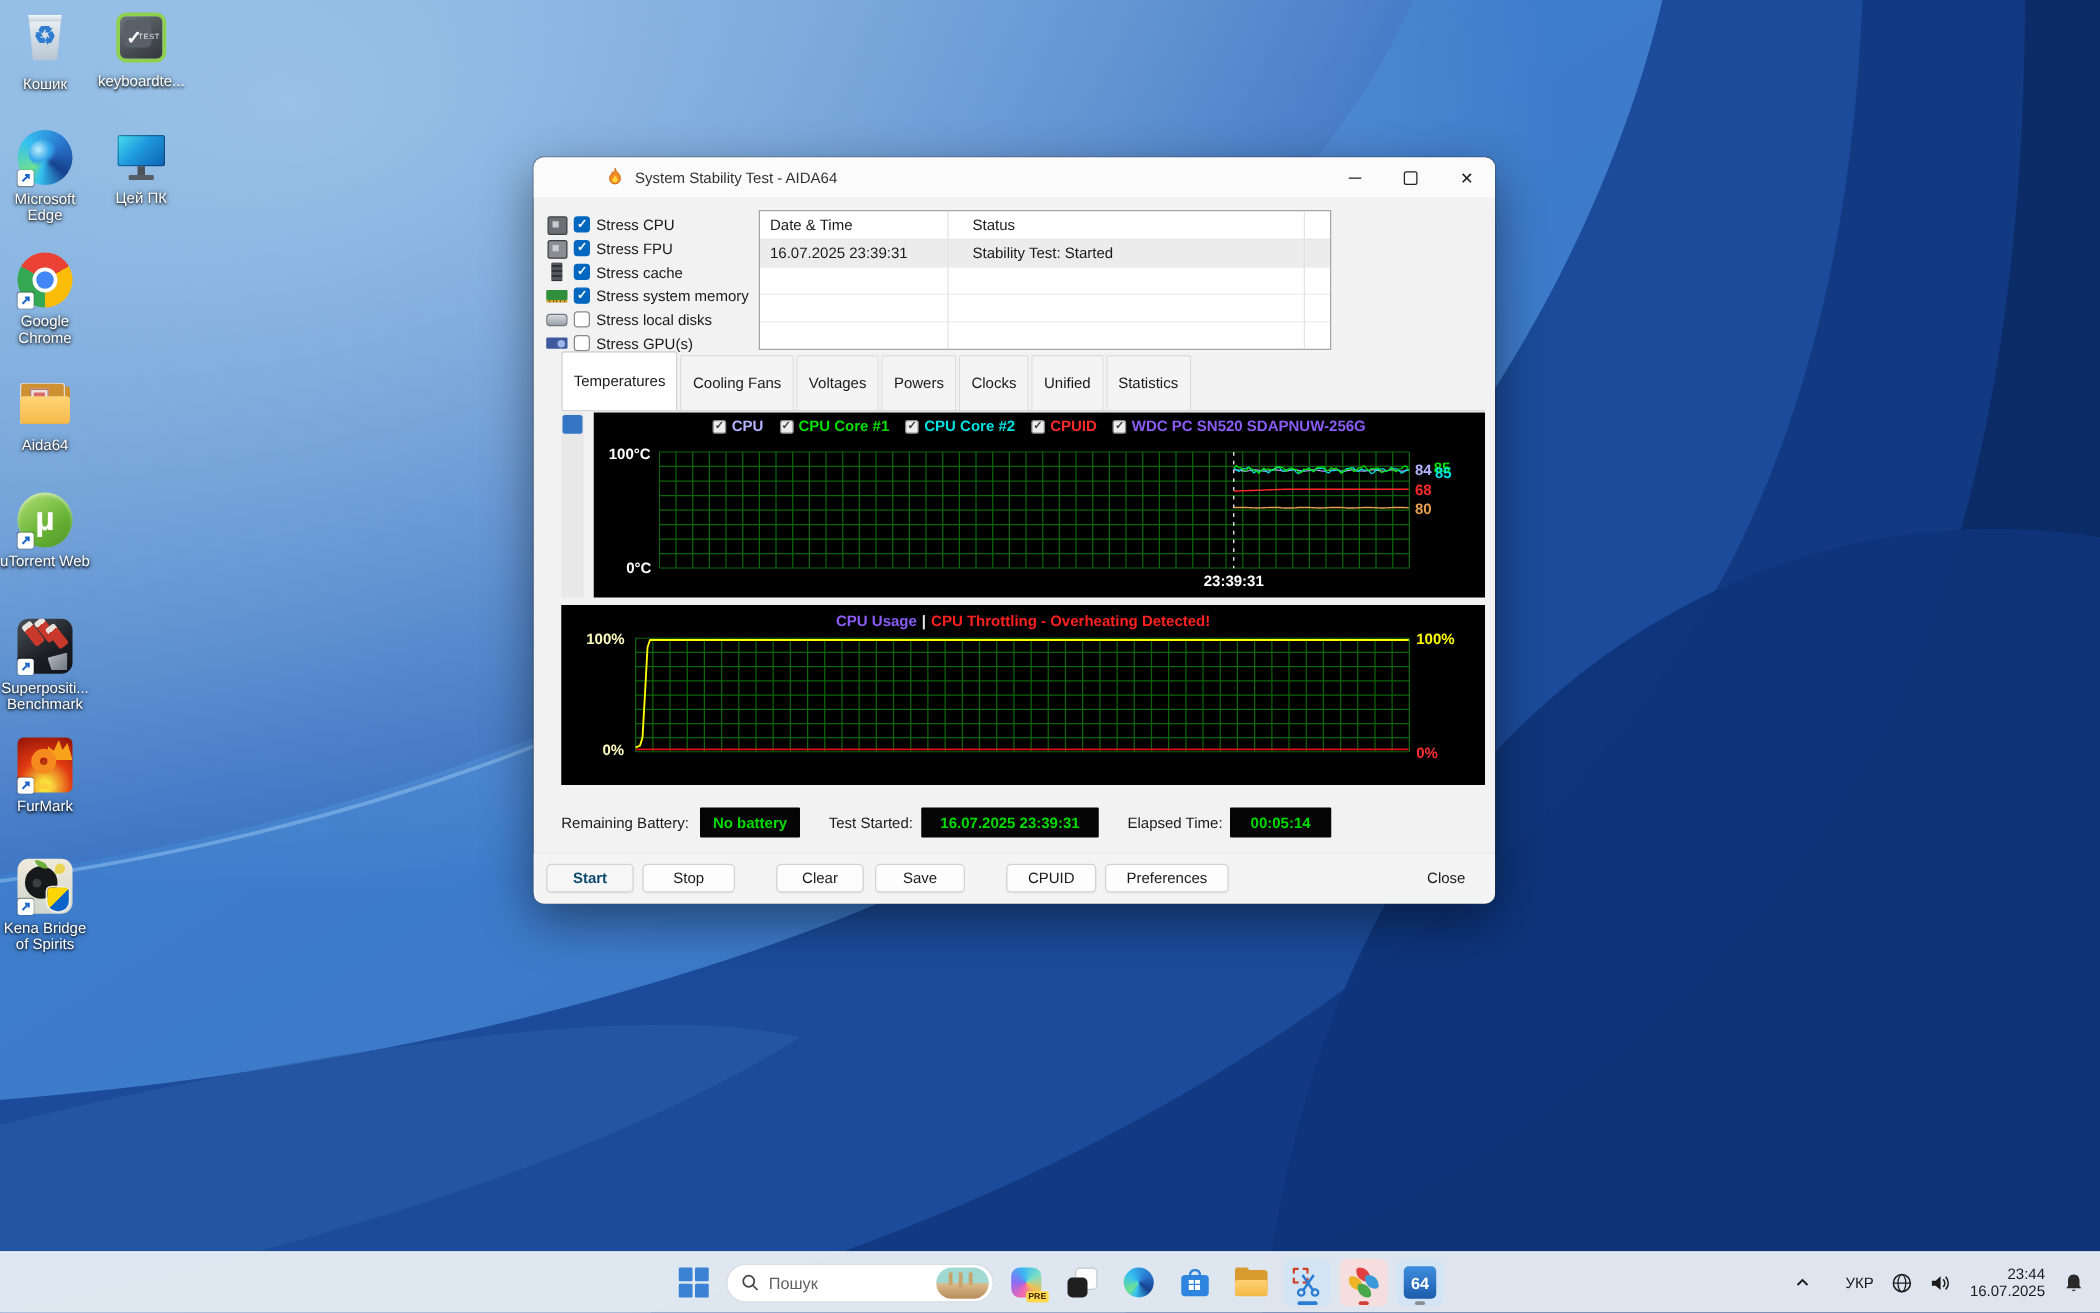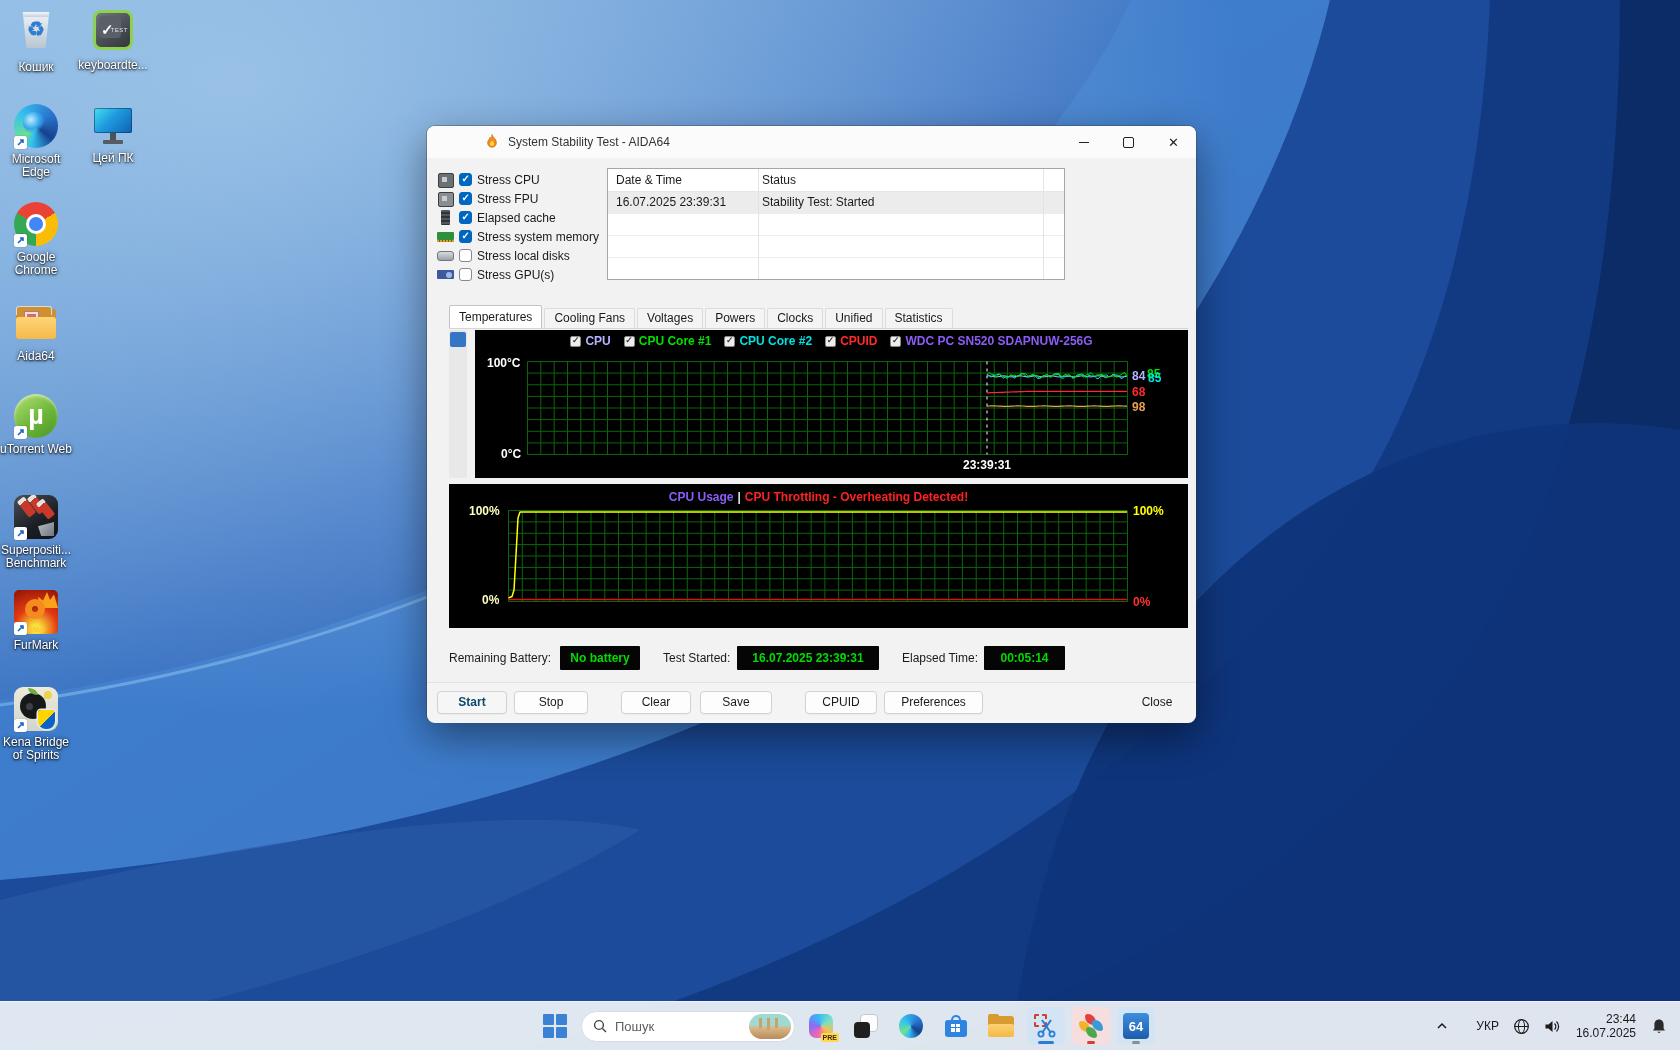--- a/index.html
+++ b/index.html
@@ -113,28 +113,28 @@
     background:repeating-linear-gradient(90deg,#d2a62c 0 2px,#7a6214 2px 3px);}
   .dev-disk{position:absolute;left:0;top:3px;width:17px;height:10px;border-radius:3px;
     background:linear-gradient(180deg,#d7dbe0,#9aa1a9);border:1px solid #70767d;box-sizing:border-box;}
   .dev-gpu{position:absolute;left:0;top:3px;width:17px;height:9px;background:#3d5a9e;border-radius:1px;}
   .dev-gpu::after{content:"";position:absolute;right:2px;top:1.5px;width:6px;height:6px;border-radius:50%;background:#9fb6e8;}
 
   .logtable{position:absolute;left:180px;top:42px;width:458px;height:112px;background:#fff;
     border:1px solid #a6a6a6;box-sizing:border-box;overflow:hidden;}
   .lt-head{display:flex;height:22px;line-height:22px;border-bottom:1px solid #e5e5e5;color:#1a1a1a;}
   .lt-c1{width:150px;padding-left:8px;box-sizing:border-box;}
-  .lt-c2{flex:1;padding-left:4px;}
+  .lt-c2{flex:1;padding-left:20px;}
   .lt-row{display:flex;height:21px;line-height:21px;border-bottom:1px solid #ededed;}
   .lt-row.sel{background:#ececec;}
   .lt-vline{position:absolute;top:0;bottom:0;width:1px;background:#e3e3e3;}
 
   .tabstrip{position:absolute;left:22px;top:180px;width:739px;height:22px;display:flex;align-items:flex-end;
     border-bottom:1px solid #d5d5d5;box-sizing:content-box;}
-  .tab{height:19px;line-height:19px;padding:0 9px;background:#f4f4f4;border:1px solid #dcdcdc;border-bottom:none;
+  .tab{height:19px;line-height:19px;padding:12px 9px;background:#f4f4f4;border:1px solid #dcdcdc;border-bottom:none;
     margin-right:2px;border-radius:2px 2px 0 0;color:#1a1a1a;}
   .tab.active{background:#fff;height:22px;line-height:22px;border-color:#c4c4c4;position:relative;z-index:2;}
 
   .vslider{position:absolute;left:22px;top:204px;width:18px;height:148px;background:#e8e8e8;border-radius:2px;}
   .vslider .thumb{position:absolute;left:1px;top:2px;width:16px;height:15px;background:#3576c4;border-radius:2px;}
 
   .chart{position:absolute;background:#000;}
   .tchart{left:48px;top:204px;width:713px;height:148px;}
   .uchart{left:22px;top:358px;width:739px;height:144px;}
   .chart .axis{position:absolute;color:#fff;font-weight:700;font-size:12px;}
@@ -399,21 +399,21 @@
             <span class="dev-chip" style="background:#8a8d92"></span>
           </span>
         <span class="cb checked"></span>
         <span>Stress FPU</span>
       </div>
       <div class="srow">
         <span class="dev">
             <span class="dev-cache"></span>
           </span>
         <span class="cb checked"></span>
-        <span>Elapsed cache</span>
+        <span>Stress cache</span>
       </div>
       <div class="srow">
         <span class="dev">
             <span class="dev-mem"></span>
           </span>
         <span class="cb checked"></span>
         <span>Stress system memory</span>
       </div>
       <div class="srow">
         <span class="dev">
@@ -495,21 +495,21 @@
           <polyline points="460,14.9 462,14.8 464,15.1 466,15.5 468,15.9 470,15.9 472,15.6 474,15.2 476,14.9 478,14.9 480,15.2 482,15.6 484,15.9 486,15.9 488,15.6 490,15.1 492,14.9 494,14.9 496,15.2 498,15.6 500,15.9 502,15.9 504,15.5 506,15.1 508,14.8 510,14.9 512,15.3 514,15.7 516,15.9 518,15.8 520,15.5 522,15.0 524,14.8 526,15.0 528,15.3 530,15.8 532,15.9 534,15.8 536,15.4 538,15.0 540,14.8 542,15.0 544,15.4 546,15.8 548,15.9 550,15.7 552,15.3 554,14.9 556,14.8 558,15.0 560,15.5 562,15.8 564,15.9 566,15.7 568,15.3 570,14.9 572,14.8 574,15.1 576,15.5 578,15.9 580,15.9 582,15.6 584,15.2 586,14.9 588,14.9 590,15.2 592,15.6 594,15.9 596,15.9 598,15.6 600,15.1" fill="none" stroke="#b4b4ff" stroke-width="1" stroke-linejoin="round"></polyline>
           <polyline points="460,13.2 462,14.6 464,16.2 466,14.5 468,14.1 470,13.8 472,12.7 474,15.1 476,17.3 478,16.1 480,16.0 482,15.6 484,14.3 486,16.1 488,17.3 490,15.1 492,14.3 494,13.6 496,12.4 498,14.8 500,16.2 502,14.7 504,14.9 506,14.8 508,14.3 510,17.0 512,17.9 514,15.8 516,15.3 518,14.4 520,13.4 522,15.5 524,15.9 526,13.7 528,13.8 530,13.6 532,13.6 534,16.6 536,17.4 538,15.5 540,15.6 542,15.2 544,14.8 546,17.0 548,16.6 550,13.9 552,13.7 554,13.2 556,13.2 558,15.9 560,16.0 562,14.2 564,14.9 566,15.0 568,15.4 570,17.9 572,17.2 574,14.7 576,14.7 578,14.0 580,14.0 582,16.1 584,15.1 586,13.0 588,13.8 590,14.0 592,14.9 594,17.6 596,16.7 598,14.8 600,15.5" fill="none" stroke="#00e0e0" stroke-width="1" stroke-linejoin="round"></polyline>
           <polyline points="460,13.5 462,11.4 464,13.2 466,13.3 468,15.0 470,15.7 472,13.0 474,14.0 476,15.1 478,15.6 480,17.7 482,15.4 484,13.6 486,14.7 488,14.0 490,15.6 492,15.4 494,12.1 496,12.6 498,12.7 500,13.6 502,16.1 504,14.0 506,13.2 508,14.5 510,14.4 512,17.1 514,17.1 516,14.3 518,14.7 520,13.9 522,14.6 524,16.5 526,13.6 528,12.6 530,12.7 532,12.2 534,15.2 536,15.2 538,13.2 540,14.1 542,13.5 544,15.4 546,17.7 548,15.5 550,15.0 552,14.4 554,13.6 556,16.3 558,15.3 560,13.2 562,13.2 564,11.6 566,13.5 568,15.6 570,13.7 572,14.0 574,13.4 576,13.5 578,17.0 580,16.5 582,15.4 584,15.3 586,13.3 588,15.2 590,16.4 592,14.2 594,14.0 596,12.1 598,11.9 600,15.0" fill="none" stroke="#00e000" stroke-width="1" stroke-linejoin="round"></polyline>
         </svg>
       <span class="axis" style="left:482px;top:128px;width:60px;text-align:center">23:39:31</span>
       <div class="tvals">
         <span style="left: 657px; top: 39px; color: rgb(180, 180, 255);">84</span>
         <span style="left: 672px; top: 37px; color: rgb(0, 224, 0);">85</span>
         <span style="left: 673px; top: 41px; color: rgb(0, 224, 224);">85</span>
         <span style="left: 657px; top: 55px; color: rgb(255, 42, 42);">68</span>
-        <span style="left: 657px; top: 70px; color: rgb(232, 160, 80);">98</span>
+        <span style="left: 657px; top: 70px; color: rgb(232, 160, 80);">80</span>
       </div>
     </div>
 
     <div class="chart uchart">
       <div class="uc-title">
         <span style="color: #8b5cf6;">CPU Usage</span><span class="sep">|</span><span style="color: rgb(255, 32, 32);">CPU Throttling - Overheating Detected!</span>
       </div>
       <span class="axis" style="left:20px;top:20px;color:#ffffc0">100%</span>
       <span class="axis" style="left:33px;top:109px;color:#ffffc0">0%</span>
       <svg id="usage-svg" width="620" height="92" style="position:absolute;left:59px;top:26px">

